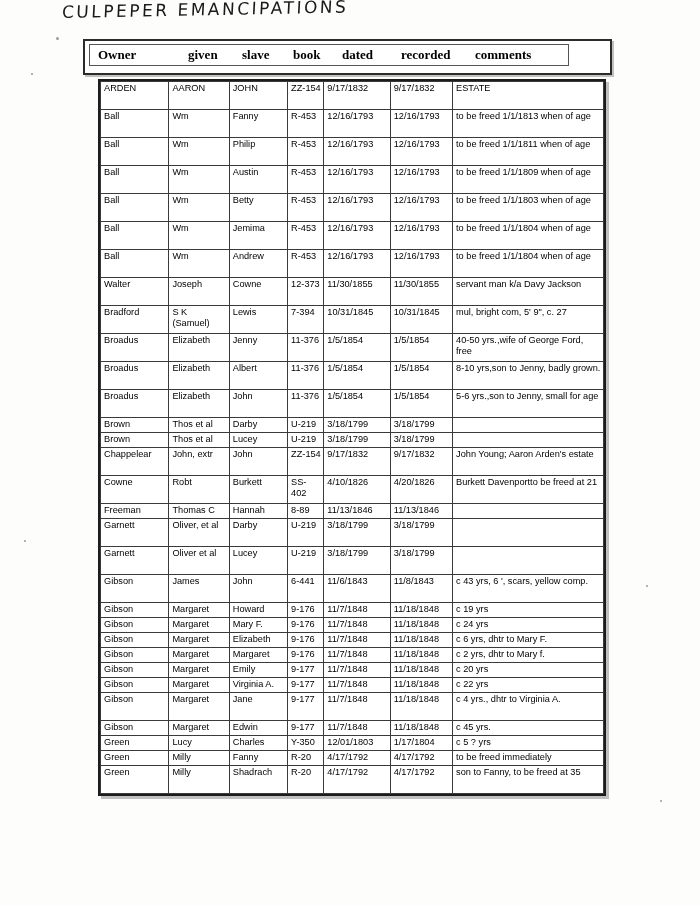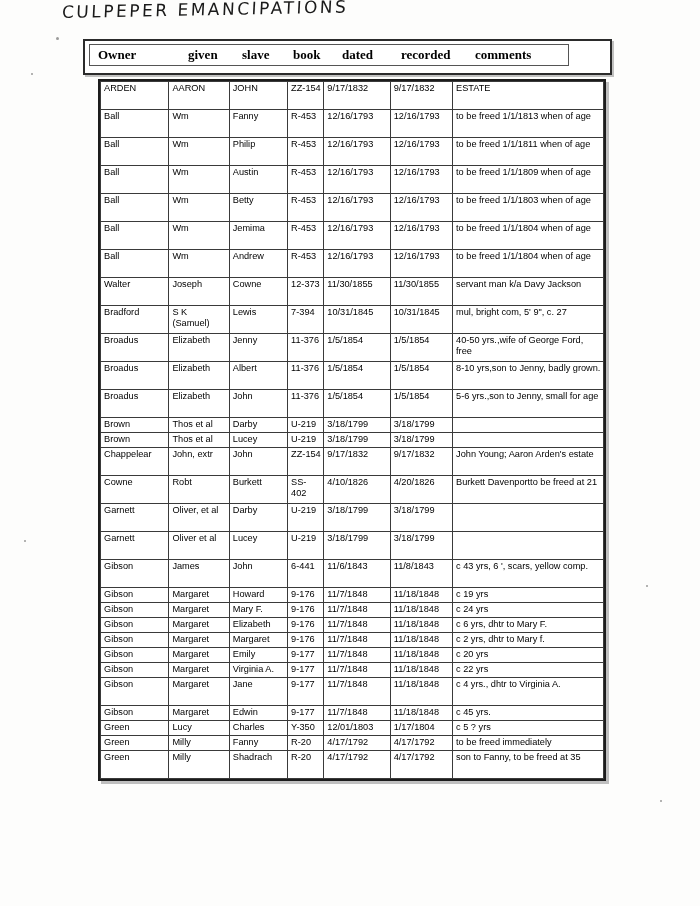--- a/index.html
+++ b/index.html
@@ -365,20 +365,29 @@
           <tr>
             <td class="tall">Cowne</td>
             <td class="tall">Robt</td>
             <td class="tall">Burkett</td>
             <td class="tall">SS-402</td>
             <td class="tall">4/10/1826</td>
             <td class="tall">4/20/1826</td>
             <td class="tall">Burkett Davenportto be freed at  21</td>
           </tr>
           <tr>
+            <td class="short">Freeman</td>
+            <td class="short">Thomas C</td>
+            <td class="short">Hannah</td>
+            <td class="short">8-89</td>
+            <td class="short">11/13/1846</td>
+            <td class="short">11/13/1846</td>
+            <td class="short"></td>
+          </tr>
+          <tr>
             <td class="tall">Garnett</td>
             <td class="tall">Oliver, et al</td>
             <td class="tall">Darby</td>
             <td class="tall">U-219</td>
             <td class="tall">3/18/1799</td>
             <td class="tall">3/18/1799</td>
             <td class="tall"></td>
           </tr>
           <tr>
             <td class="tall">Garnett</td>

